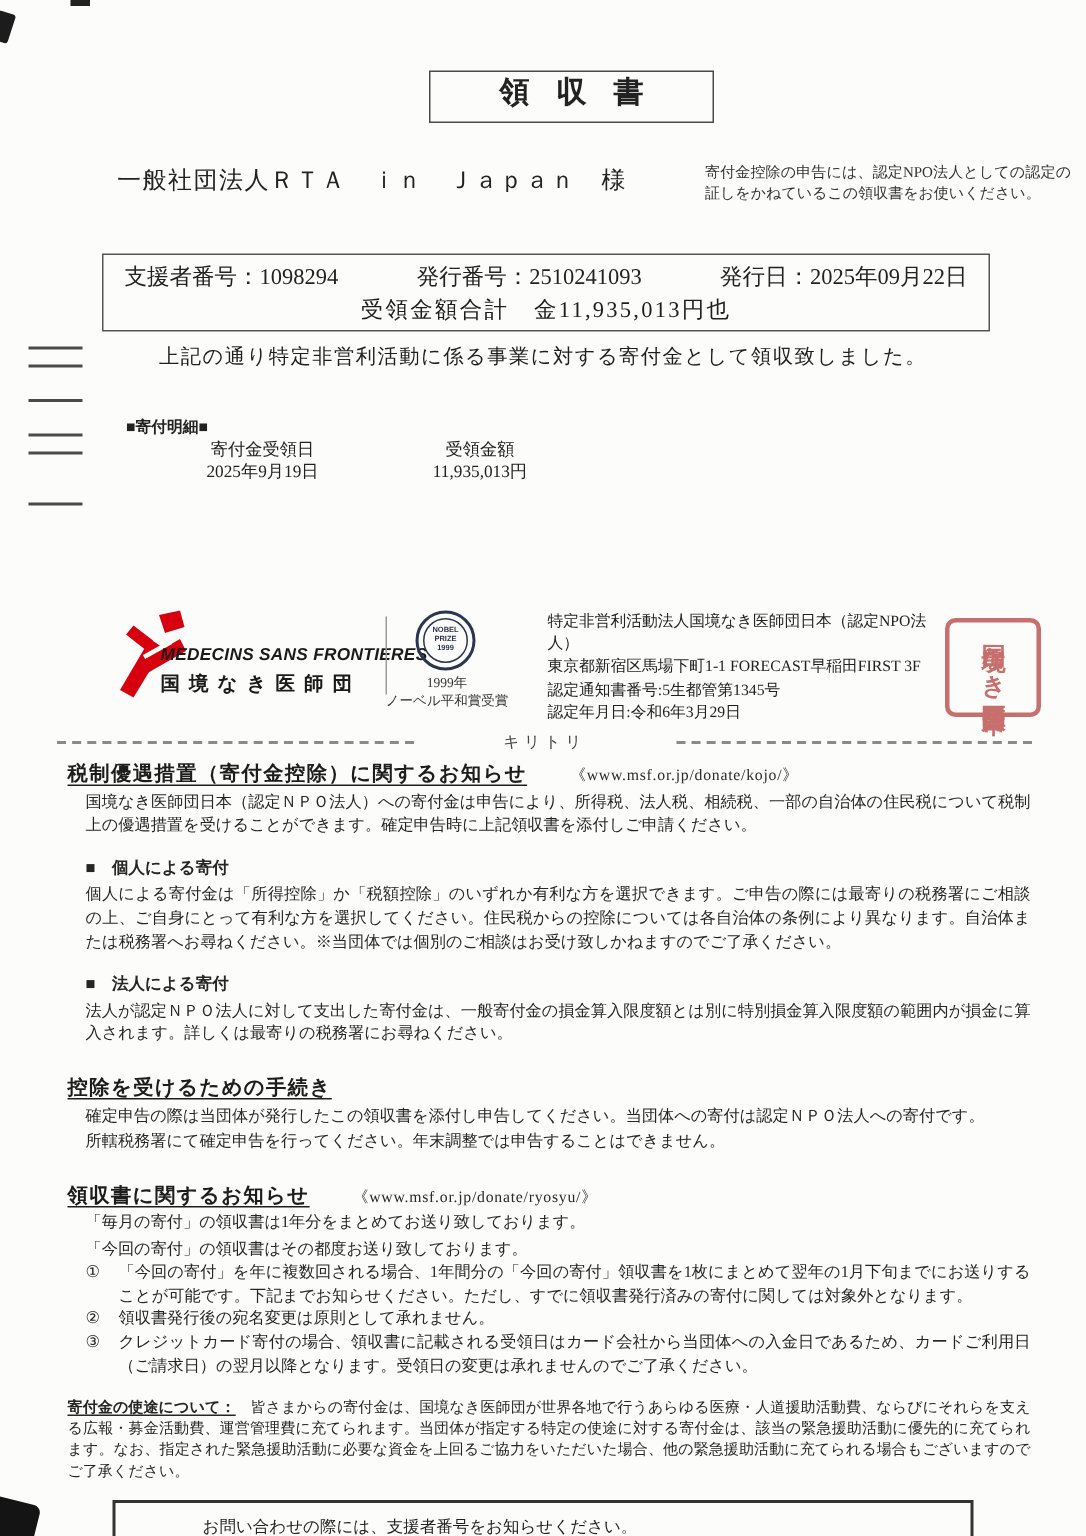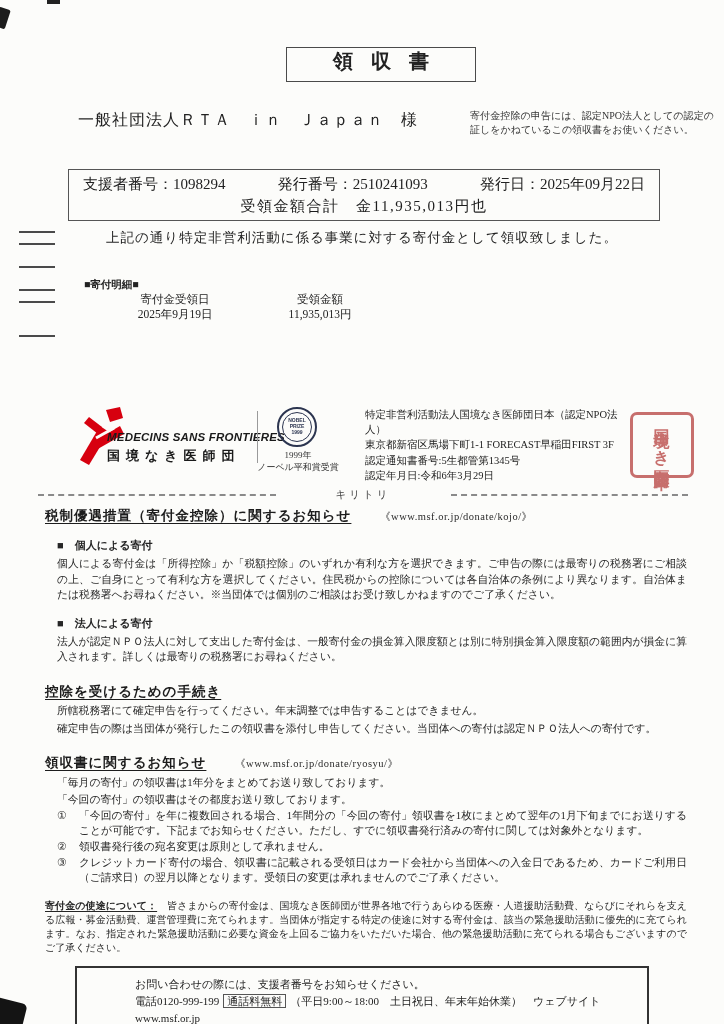--- a/index.html
+++ b/index.html
@@ -152,32 +152,33 @@
     <span class="lbl">キリトリ</span>
     <div class="dash"></div>
   </div>
 
   <div class="lower">
 
     <div>
       <span class="sec-head">税制優遇措置（寄付金控除）に関するお知らせ</span>
       <span class="sec-url">《www.msf.or.jp/donate/kojo/》</span>
     </div>
+    <div class="para">国境なき医師団日本（認定ＮＰＯ法人）への寄付金は申告により、所得税、法人税、相続税、一部の自治体の住民税について税制上の優遇措置を受けることができます。確定申告時に上記領収書を添付しご申請ください。</div>
 
     <div class="sub-head">■　個人による寄付</div>
     <div class="sub-body">個人による寄付金は「所得控除」か「税額控除」のいずれか有利な方を選択できます。ご申告の際には最寄りの税務署にご相談の上、ご自身にとって有利な方を選択してください。住民税からの控除については各自治体の条例により異なります。自治体または税務署へお尋ねください。※当団体では個別のご相談はお受け致しかねますのでご了承ください。</div>
 
     <div class="sub-head">■　法人による寄付</div>
     <div class="sub-body">法人が認定ＮＰＯ法人に対して支出した寄付金は、一般寄付金の損金算入限度額とは別に特別損金算入限度額の範囲内が損金に算入されます。詳しくは最寄りの税務署にお尋ねください。</div>
 
     <div class="gap-lg">
       <span class="sec-head">控除を受けるための手続き</span>
     </div>
+    <div class="para">確定申告の際は当団体が発行したこの領収書を添付し申告してください。当団体への寄付は認定ＮＰＯ法人への寄付です。</div>
     <div class="para">所轄税務署にて確定申告を行ってください。年末調整では申告することはできません。</div>
-    <div class="para">確定申告の際は当団体が発行したこの領収書を添付し申告してください。当団体への寄付は認定ＮＰＯ法人への寄付です。</div>
 
     <div class="gap-lg">
       <span class="sec-head">領収書に関するお知らせ</span>
       <span class="sec-url">《www.msf.or.jp/donate/ryosyu/》</span>
     </div>
     <div class="para">「毎月の寄付」の領収書は1年分をまとめてお送り致しております。</div>
     <div class="para">「今回の寄付」の領収書はその都度お送り致しております。</div>
     <div class="num-item">
       <span class="m">①</span>
       <span class="t">「今回の寄付」を年に複数回される場合、1年間分の「今回の寄付」領収書を1枚にまとめて翌年の1月下旬までにお送りすることが可能です。下記までお知らせください。ただし、すでに領収書発行済みの寄付に関しては対象外となります。</span>

